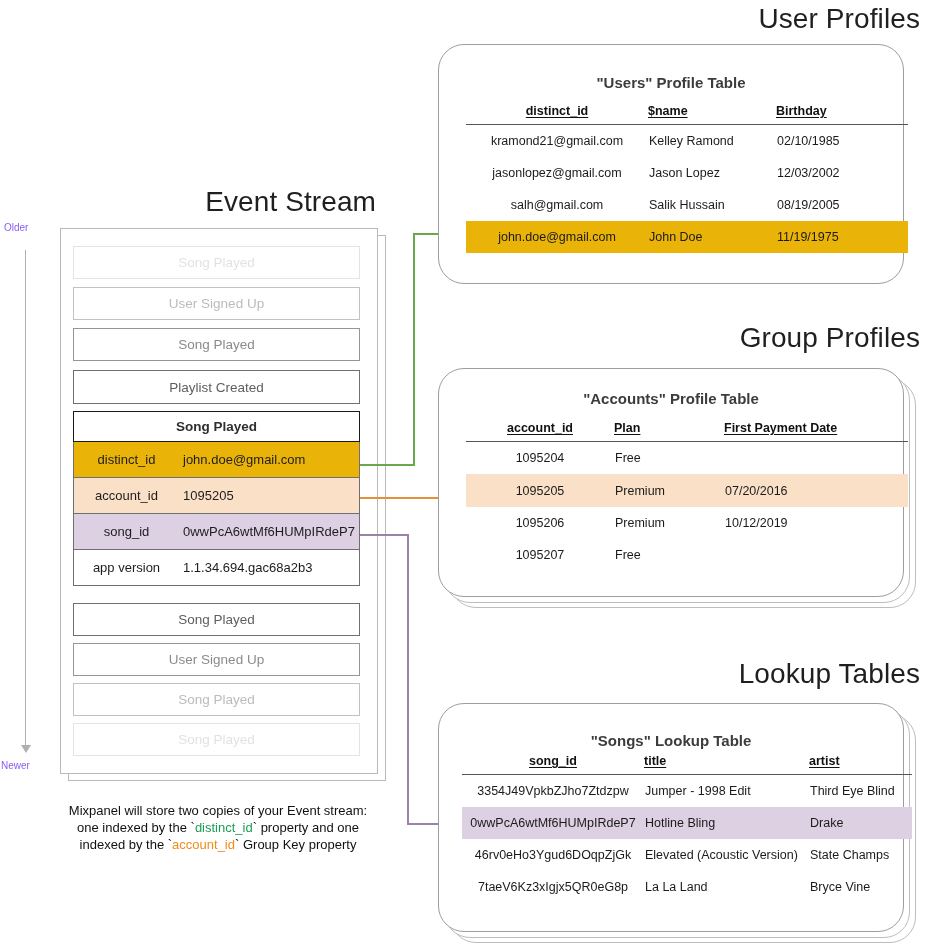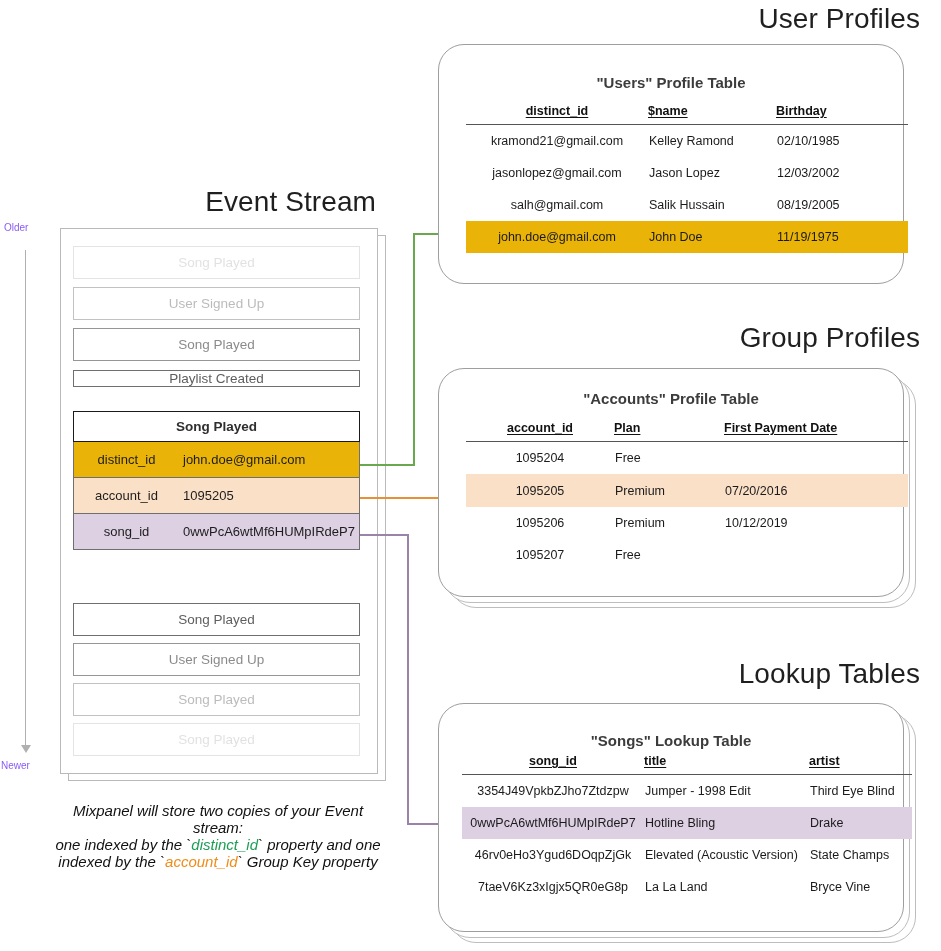--- a/index.html
+++ b/index.html
@@ -51,21 +51,21 @@
   }
   .prop-row{
     box-sizing:border-box;border:1px solid #6f6f6f;border-top:none;
     display:flex;align-items:center;height:36px;font-size:13px;color:#1d1d1d;
   }
   .prop-key{width:105px;text-align:center;flex:0 0 105px;}
   .prop-val{flex:1;text-align:left;padding-left:4px;}
 
   
   .caption{
-    font-size:15px;line-height:17px;color:#111;text-align:center;width:330px;font-style:italic;
+    font-size:13px;line-height:17px;color:#111;text-align:center;width:330px;
   }
   .code-green{color:#1a9e54;}
   .code-orange{color:#f08c19;}
 
   
   .rcard{
     box-sizing:border-box;border:1.5px solid #9e9e9e;border-radius:26px;background:#fff;
   }
   .rcard-back{
     box-sizing:border-box;border:1.5px solid #bdbdbd;border-radius:26px;background:#fff;
@@ -104,35 +104,39 @@
 <div class="abs axis-label" style="left:1px;top:760px;">Newer</div>
 
 <div class="abs section-title" style="left:56px;top:186px;width:320px;">Event Stream</div>
 
 <div class="abs stream-shadow" style="left:68px;top:235px;width:318px;height:546px;"></div>
 <div class="abs stream-card" style="left:60px;top:228px;width:318px;height:546px;"></div>
 
 <div class="abs event-box f1" style="left:73px;top:246px;width:287px;height:33px;">Song Played</div>
 <div class="abs event-box f2" style="left:73px;top:287px;width:287px;height:33px;">User Signed Up</div>
 <div class="abs event-box f3" style="left:73px;top:328px;width:287px;height:33px;">Song Played</div>
-<div class="abs event-box f4" style="left:73px;top:370px;width:287px;height:17px;">Playlist Created</div>
+<div class="abs event-box f4" style="left:73px;top:370px;width:287px;height:34px;">Playlist Created</div>
 
 <div class="abs event-exp" style="left:73px;top:411px;width:287px;">
   <div class="hdr">Song Played</div>
   <div class="prop-row hl-green">
     <div class="prop-key">distinct_id</div>
     <div class="prop-val">john.doe@gmail.com</div>
   </div>
   <div class="prop-row hl-orange">
     <div class="prop-key">account_id</div>
     <div class="prop-val">1095205</div>
   </div>
   <div class="prop-row hl-purple">
     <div class="prop-key">song_id</div>
     <div class="prop-val">0wwPcA6wtMf6HUMpIRdeP7</div>
+  </div>
+  <div class="prop-row">
+    <div class="prop-key">app version</div>
+    <div class="prop-val">1.1.34.694.gac68a2b3</div>
   </div>
 </div>
 
 <div class="abs event-box f4" style="left:73px;top:603px;width:287px;height:33px;">Song Played</div>
 <div class="abs event-box f3" style="left:73px;top:643px;width:287px;height:33px;">User Signed Up</div>
 <div class="abs event-box f2" style="left:73px;top:683px;width:287px;height:33px;">Song Played</div>
 <div class="abs event-box f1" style="left:73px;top:723px;width:287px;height:33px;">Song Played</div>
 
 <div class="abs caption" style="left:53px;top:802px;">
   <div>Mixpanel will store two copies of your Event stream:</div>

